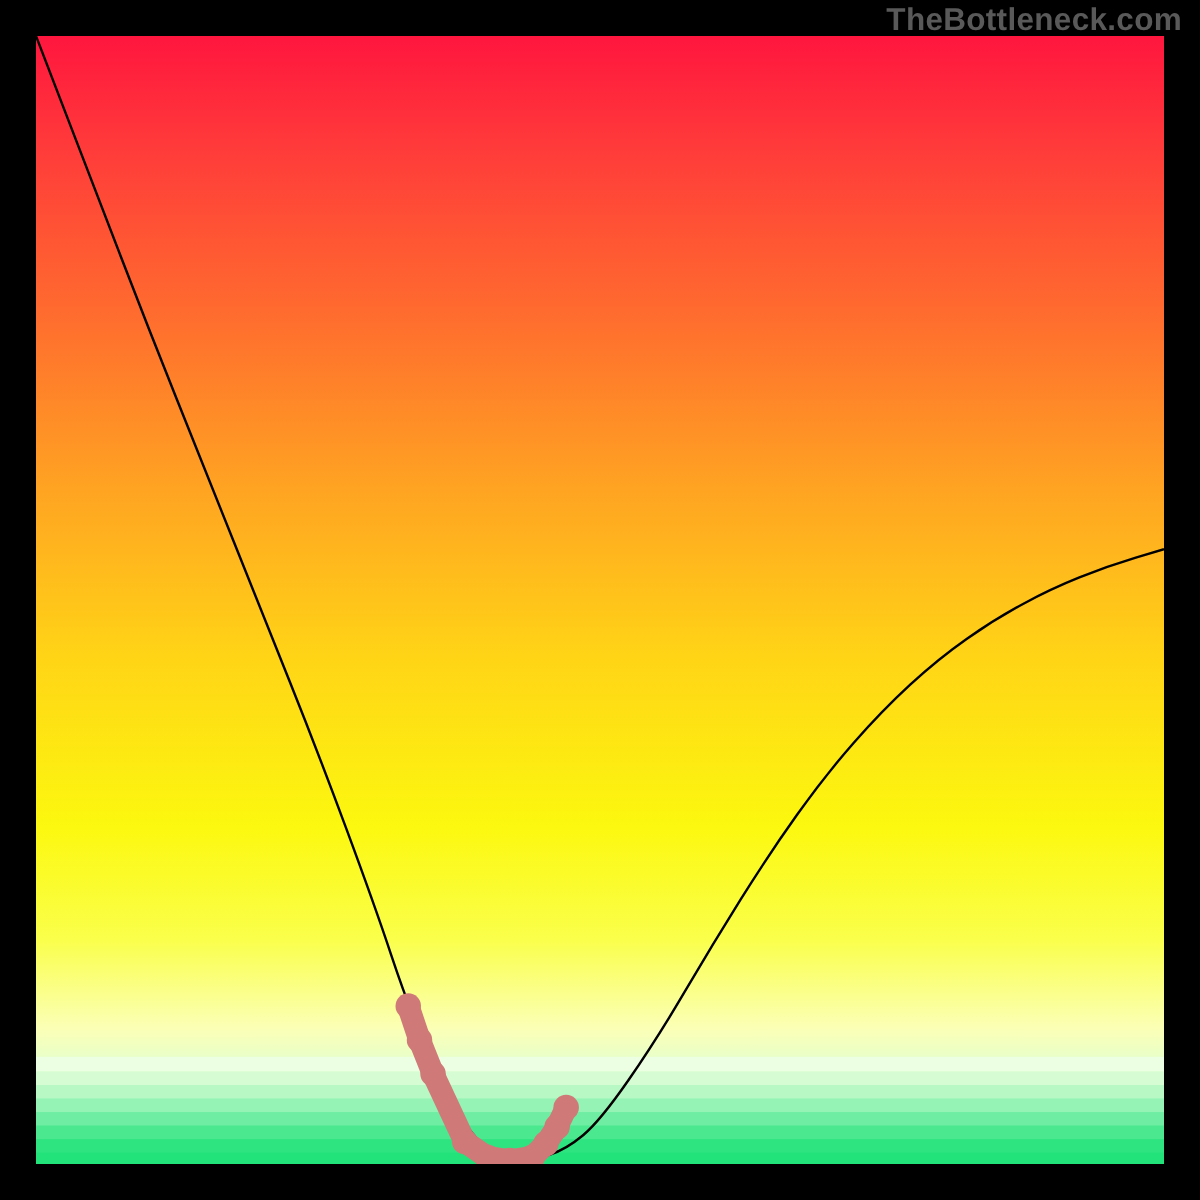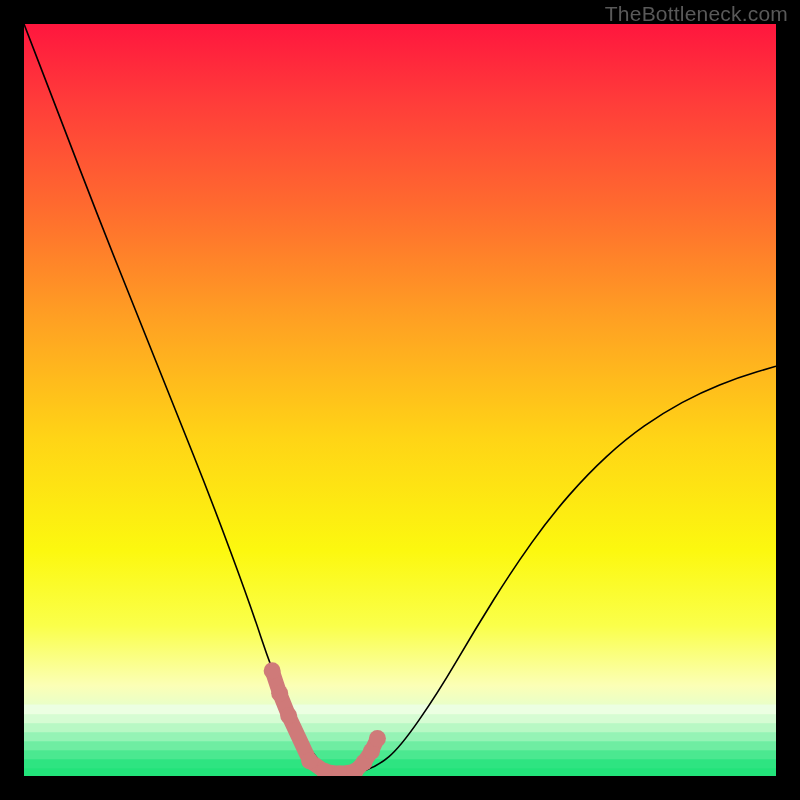--- a/index.html
+++ b/index.html
@@ -12,20 +12,21 @@
   }
   .watermark {
     position: absolute;
     top: 2px;
     right: 12px;
     font-family: Arial, Helvetica, sans-serif;
     font-size: 21px;
     color: #595959;
     letter-spacing: 0.2px;
     z-index: 10;
+    font-weight: bold;
   }
   .plot-outer {
     position: absolute;
     left: 24px;
     top: 24px;
     width: 752px;
     height: 752px;
   }
   svg { display: block; }
 </style>

